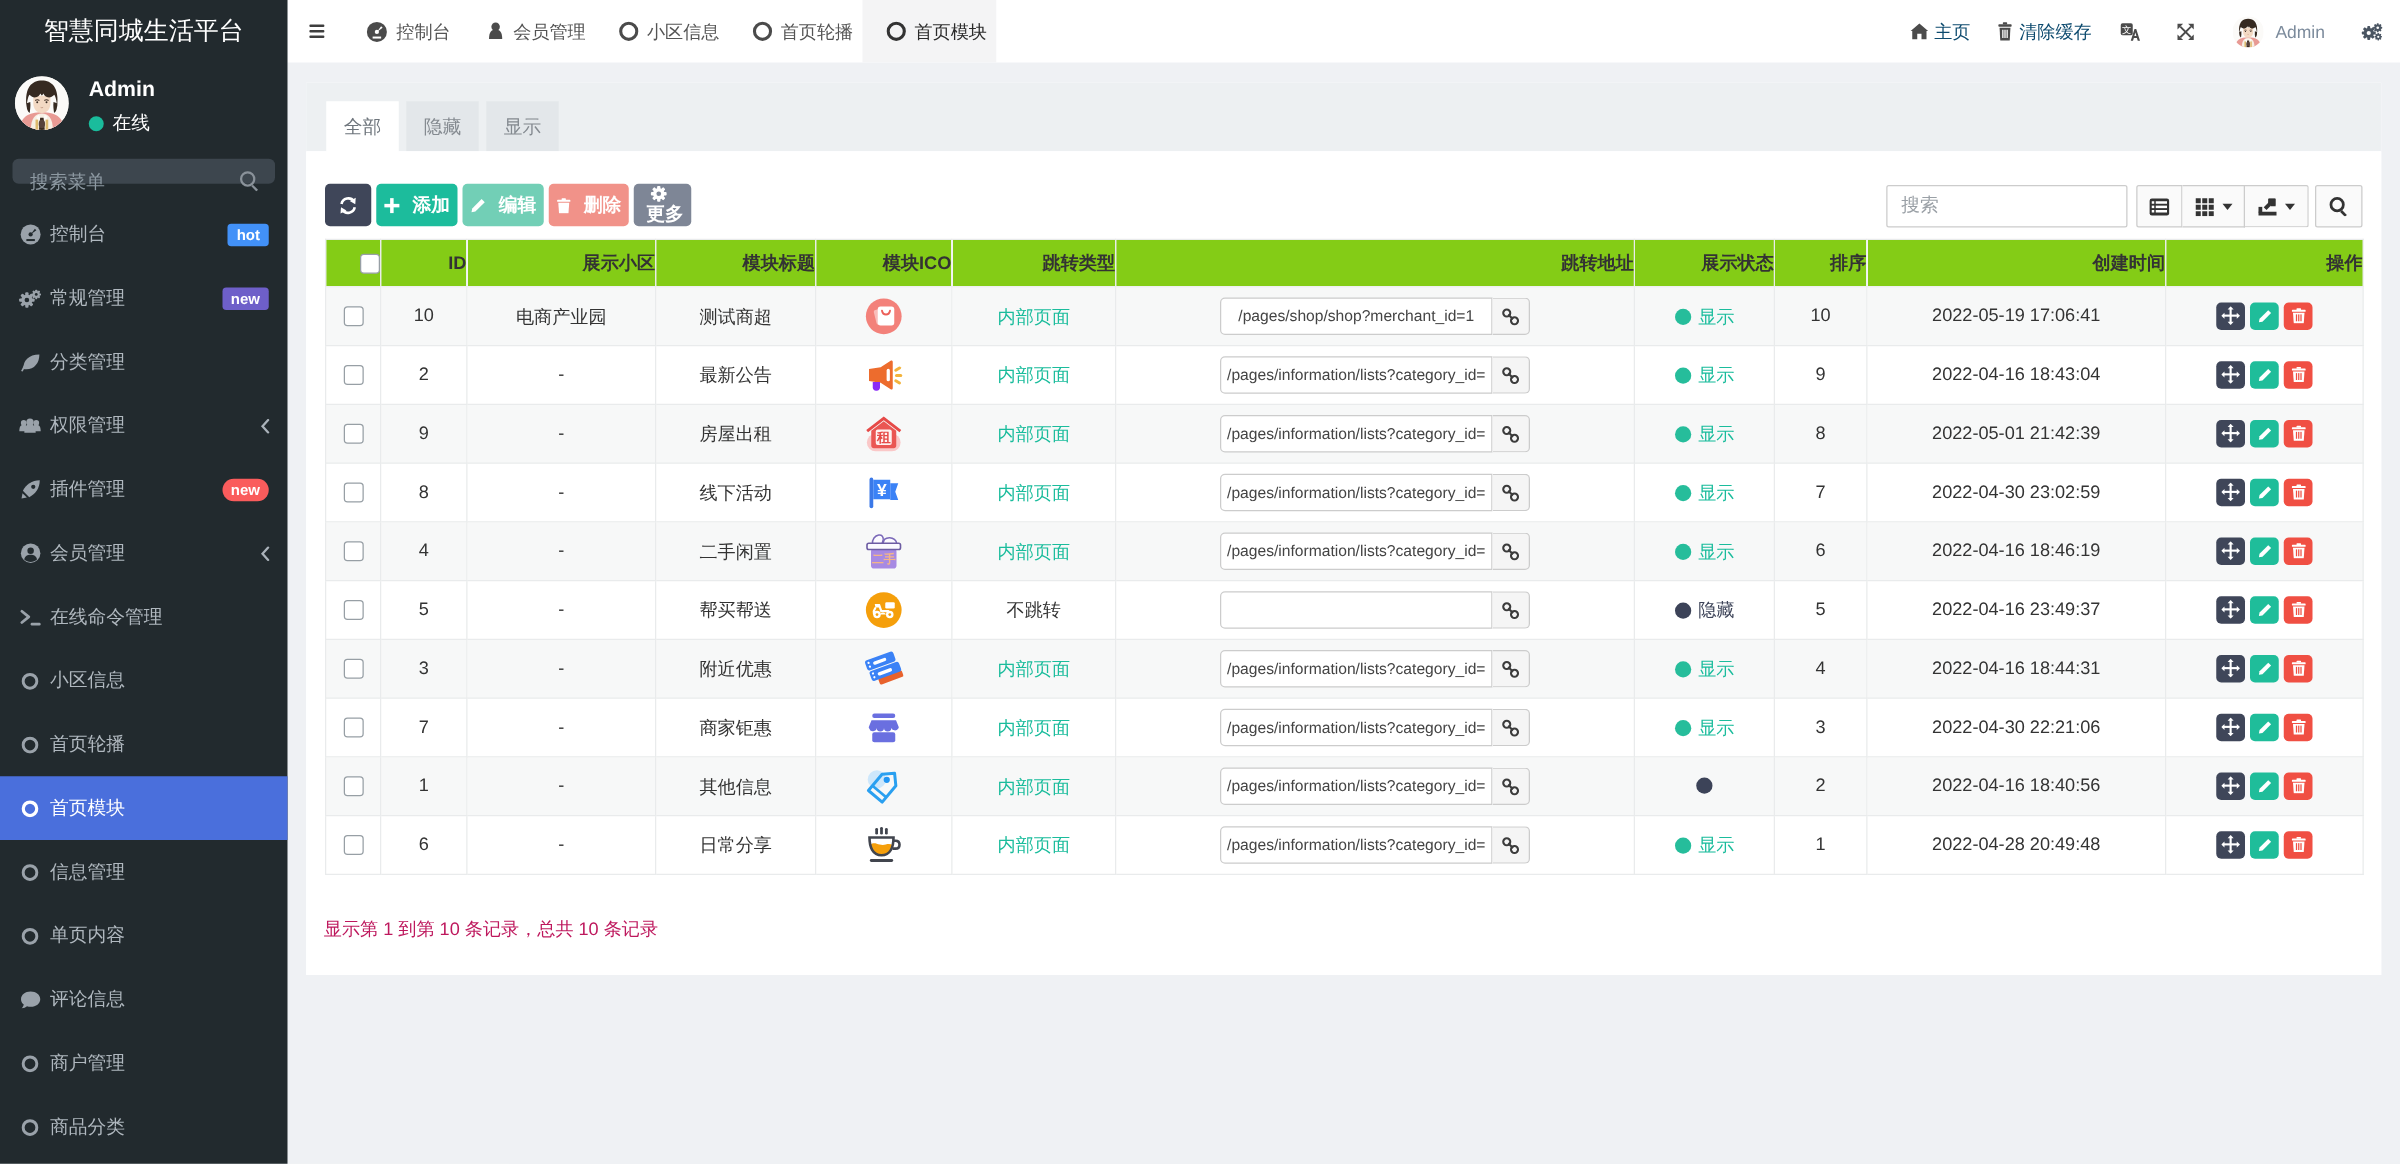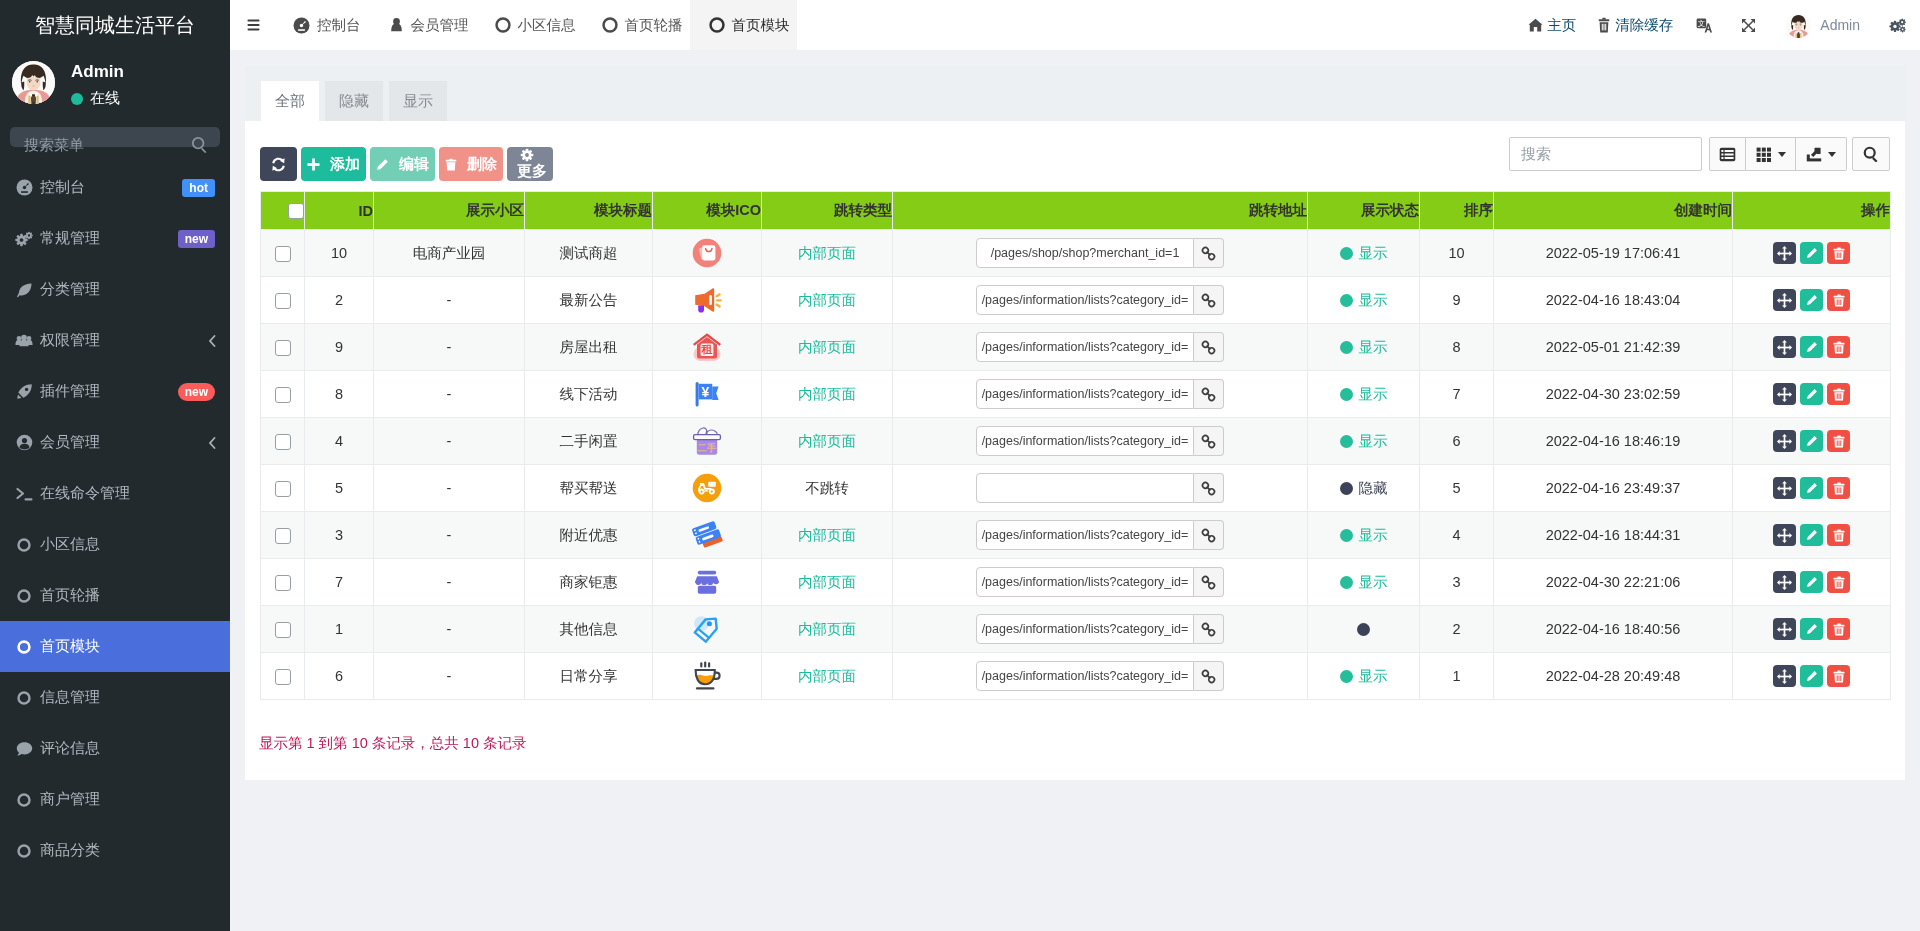--- a/index.html
+++ b/index.html
@@ -43,21 +43,21 @@
 .pbody { position:absolute; left:0; right:0; top:55px; bottom:0; background:#fff; }
 .toolbar { position:absolute; top:26px; left:15px; display:flex; }
 .tbtn { height:34px; border-radius:4px; margin-right:4px; color:#fff; font-size:15px; font-weight:bold; display:flex; align-items:center; justify-content:center; padding:0 6px; }
 .tbtn svg { margin-right:6px; }
 .tbtn.refresh { background:#3f4659; width:37px; padding:0; }
 .tbtn.refresh svg { margin:0; }
 .tbtn.add { background:#1cbc9c; }
 .tbtn.edit { background:#72cfb6; }
 .tbtn.del { background:#f19289; }
 .tbtn.more { background:#7e8696;flex-direction:column; }
-.rtools { position:absolute; top:16px; right:15px; display:flex;padding-left:44px; }
+.rtools { position:absolute; top:27px; right:15px; display:flex;padding-left:44px; }
 .rsearch { width:193px; height:34px; border:1px solid #ccc; border-radius:2px; color:#9aa0a6; font-size:15px; line-height:32px; padding-left:11px; background:#fff; }
 .btngroup { display:flex; margin-left:7px; }
 .gbtn { height:34px; background:#fafafa; border:1px solid #ccc; border-left:none; display:flex; align-items:center; justify-content:center; }
 .gbtn.first { border-left:1px solid #ccc; border-radius:2px 0 0 2px; }
 .gbtn.last { border-radius:0 2px 2px 0; }
 .caret { width:0; height:0; border-left:4px solid transparent; border-right:4px solid transparent; border-top:5px solid #333; margin-left:6px; }
 .sbtn { width:38px; height:34px; background:#fafafa; border:1px solid #ccc; border-radius:2px; margin-left:5px; display:flex; align-items:center; justify-content:center; }
 table.grid { position:absolute; top:70px; left:15px; border-collapse:collapse; table-layout:fixed; width:1630px; font-size:14.5px; color:#333; }
 table.grid th, table.grid td { border:1px solid #e9ebec; text-align:center; vertical-align:middle; overflow:hidden; white-space:nowrap; }
 table.grid th { height:38px; font-weight:bold; background:#84cc16;text-align:right; }
@@ -237,20 +237,28 @@
         </span>
         <span>首页模块</span>
       </li>
 <li>
         <span class="mi">
           <svg width="14" height="14" viewBox="0 0 14 14">
             <circle cx="7.0" cy="7.0" r="5.50" stroke="#9aa2aa" stroke-width="2.4" fill="none"></circle>
           </svg>
         </span>
         <span>信息管理</span>
+      </li>
+<li>
+        <span class="mi">
+          <svg width="14" height="14" viewBox="0 0 14 14">
+            <circle cx="7.0" cy="7.0" r="5.50" stroke="#9aa2aa" stroke-width="2.4" fill="none"></circle>
+          </svg>
+        </span>
+        <span>单页内容</span>
       </li>
 <li>
         <span class="mi">
           <svg width="17" height="16" viewBox="0 0 17 16">
             <path d="M8.5 1.2 C4.1 1.2 0.8 3.9 0.8 7.3 C0.8 9 1.6 10.5 3 11.6 C2.8 12.7 2.2 13.8 1.3 14.6 C3 14.5 4.5 13.9 5.6 13 C6.5 13.3 7.5 13.4 8.5 13.4 C12.9 13.4 16.2 10.7 16.2 7.3 C16.2 3.9 12.9 1.2 8.5 1.2 Z" fill="#9aa2aa"></path>
           </svg>
         </span>
         <span>评论信息</span>
       </li>
 <li>

